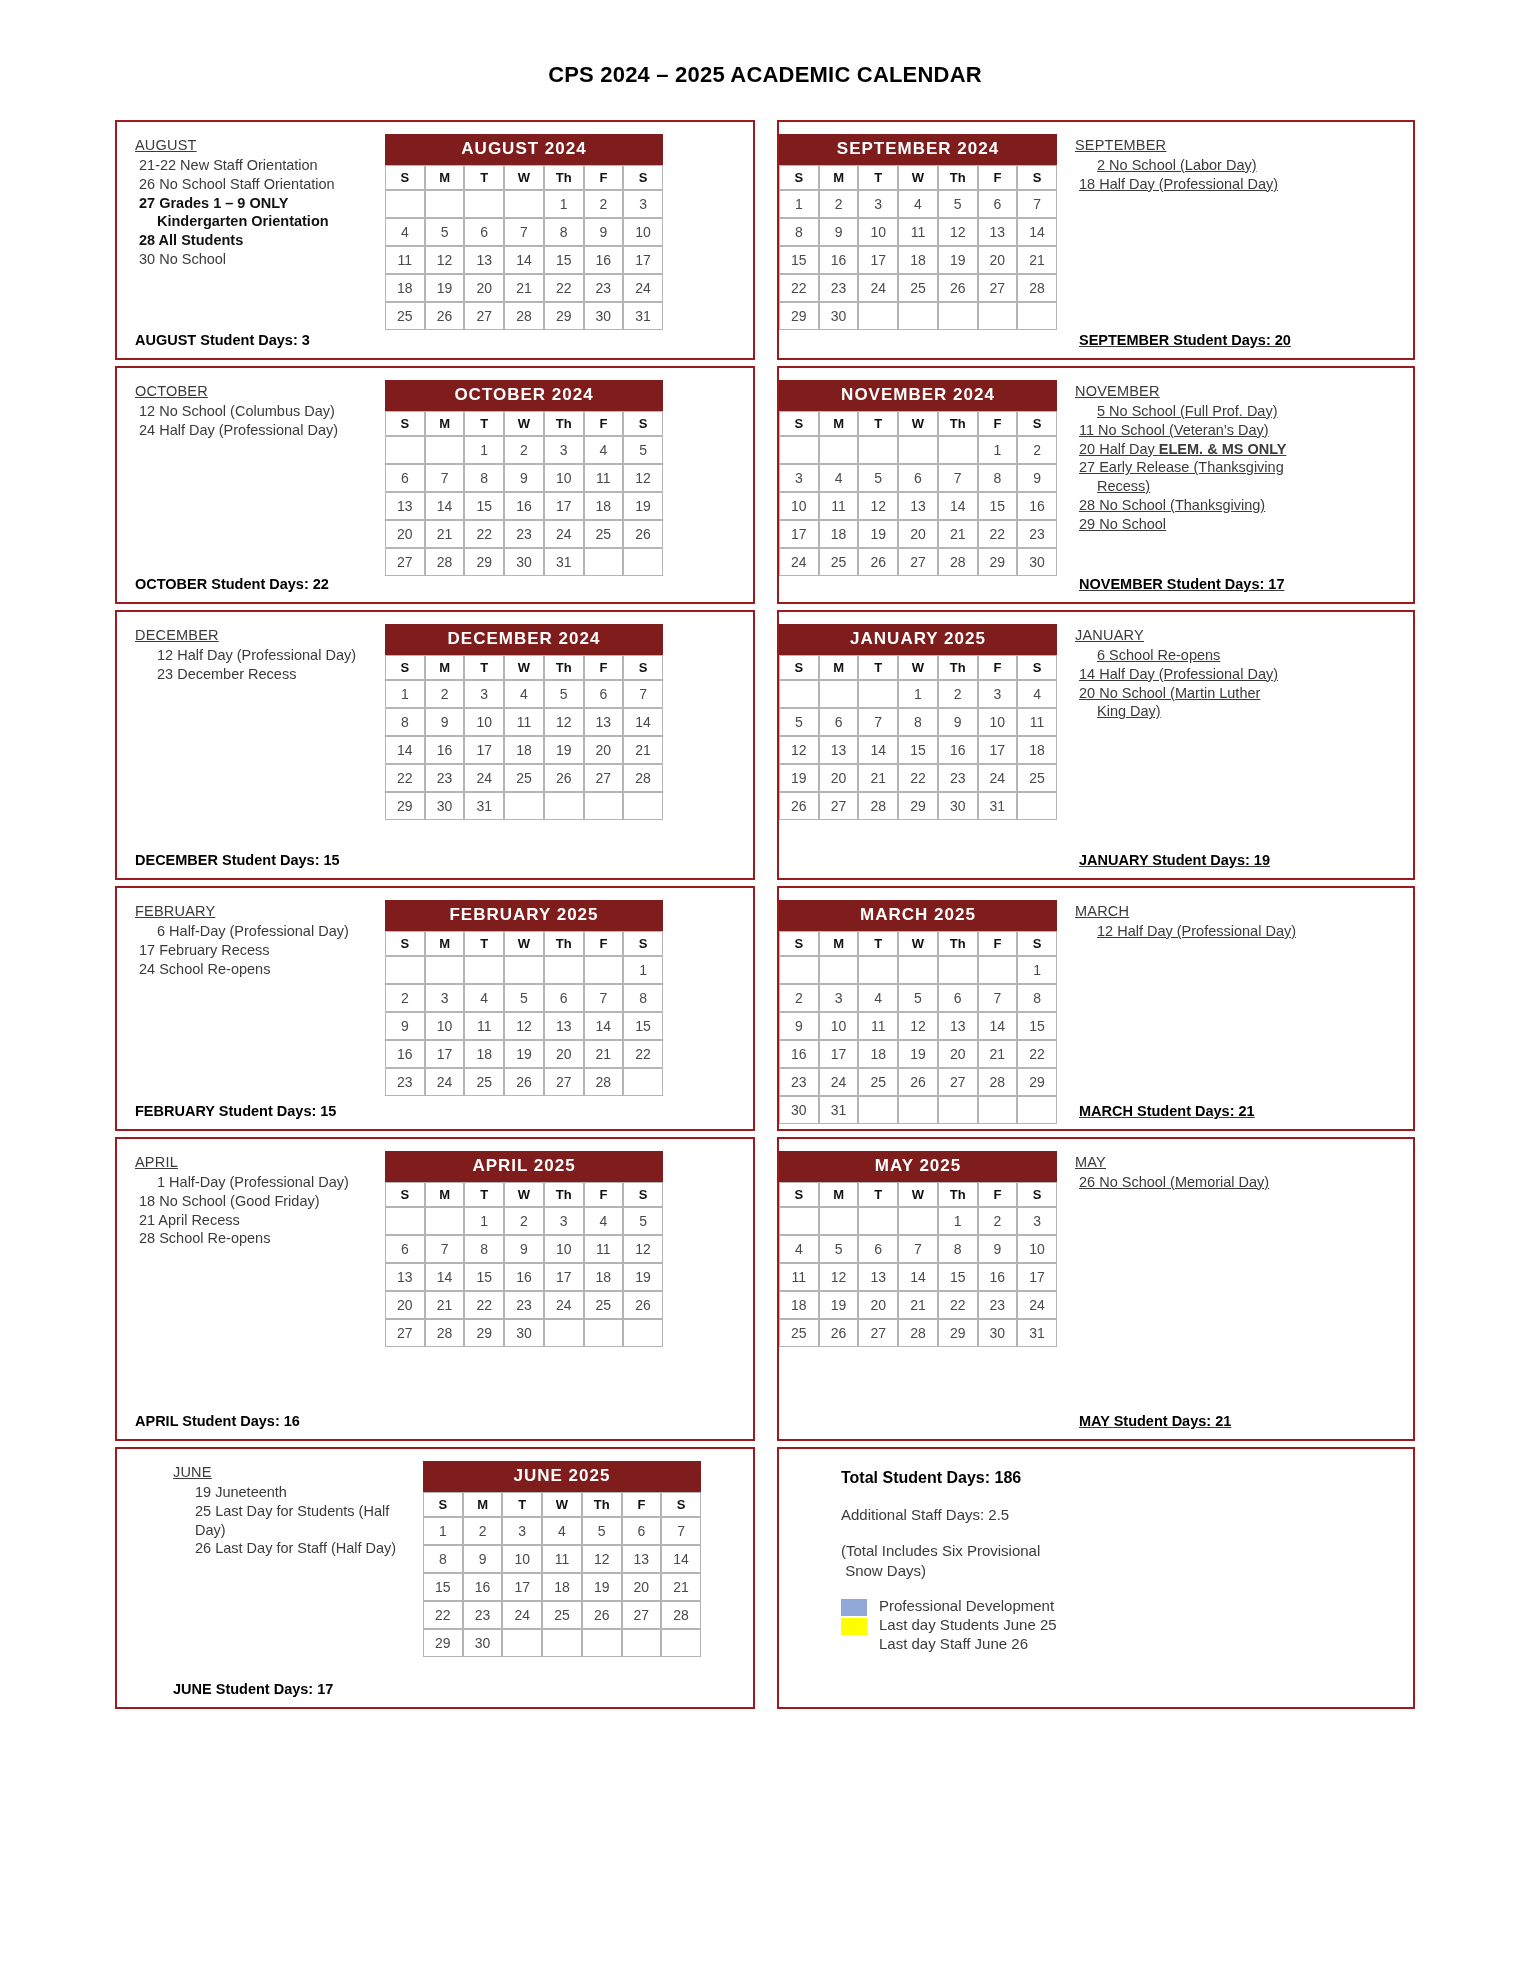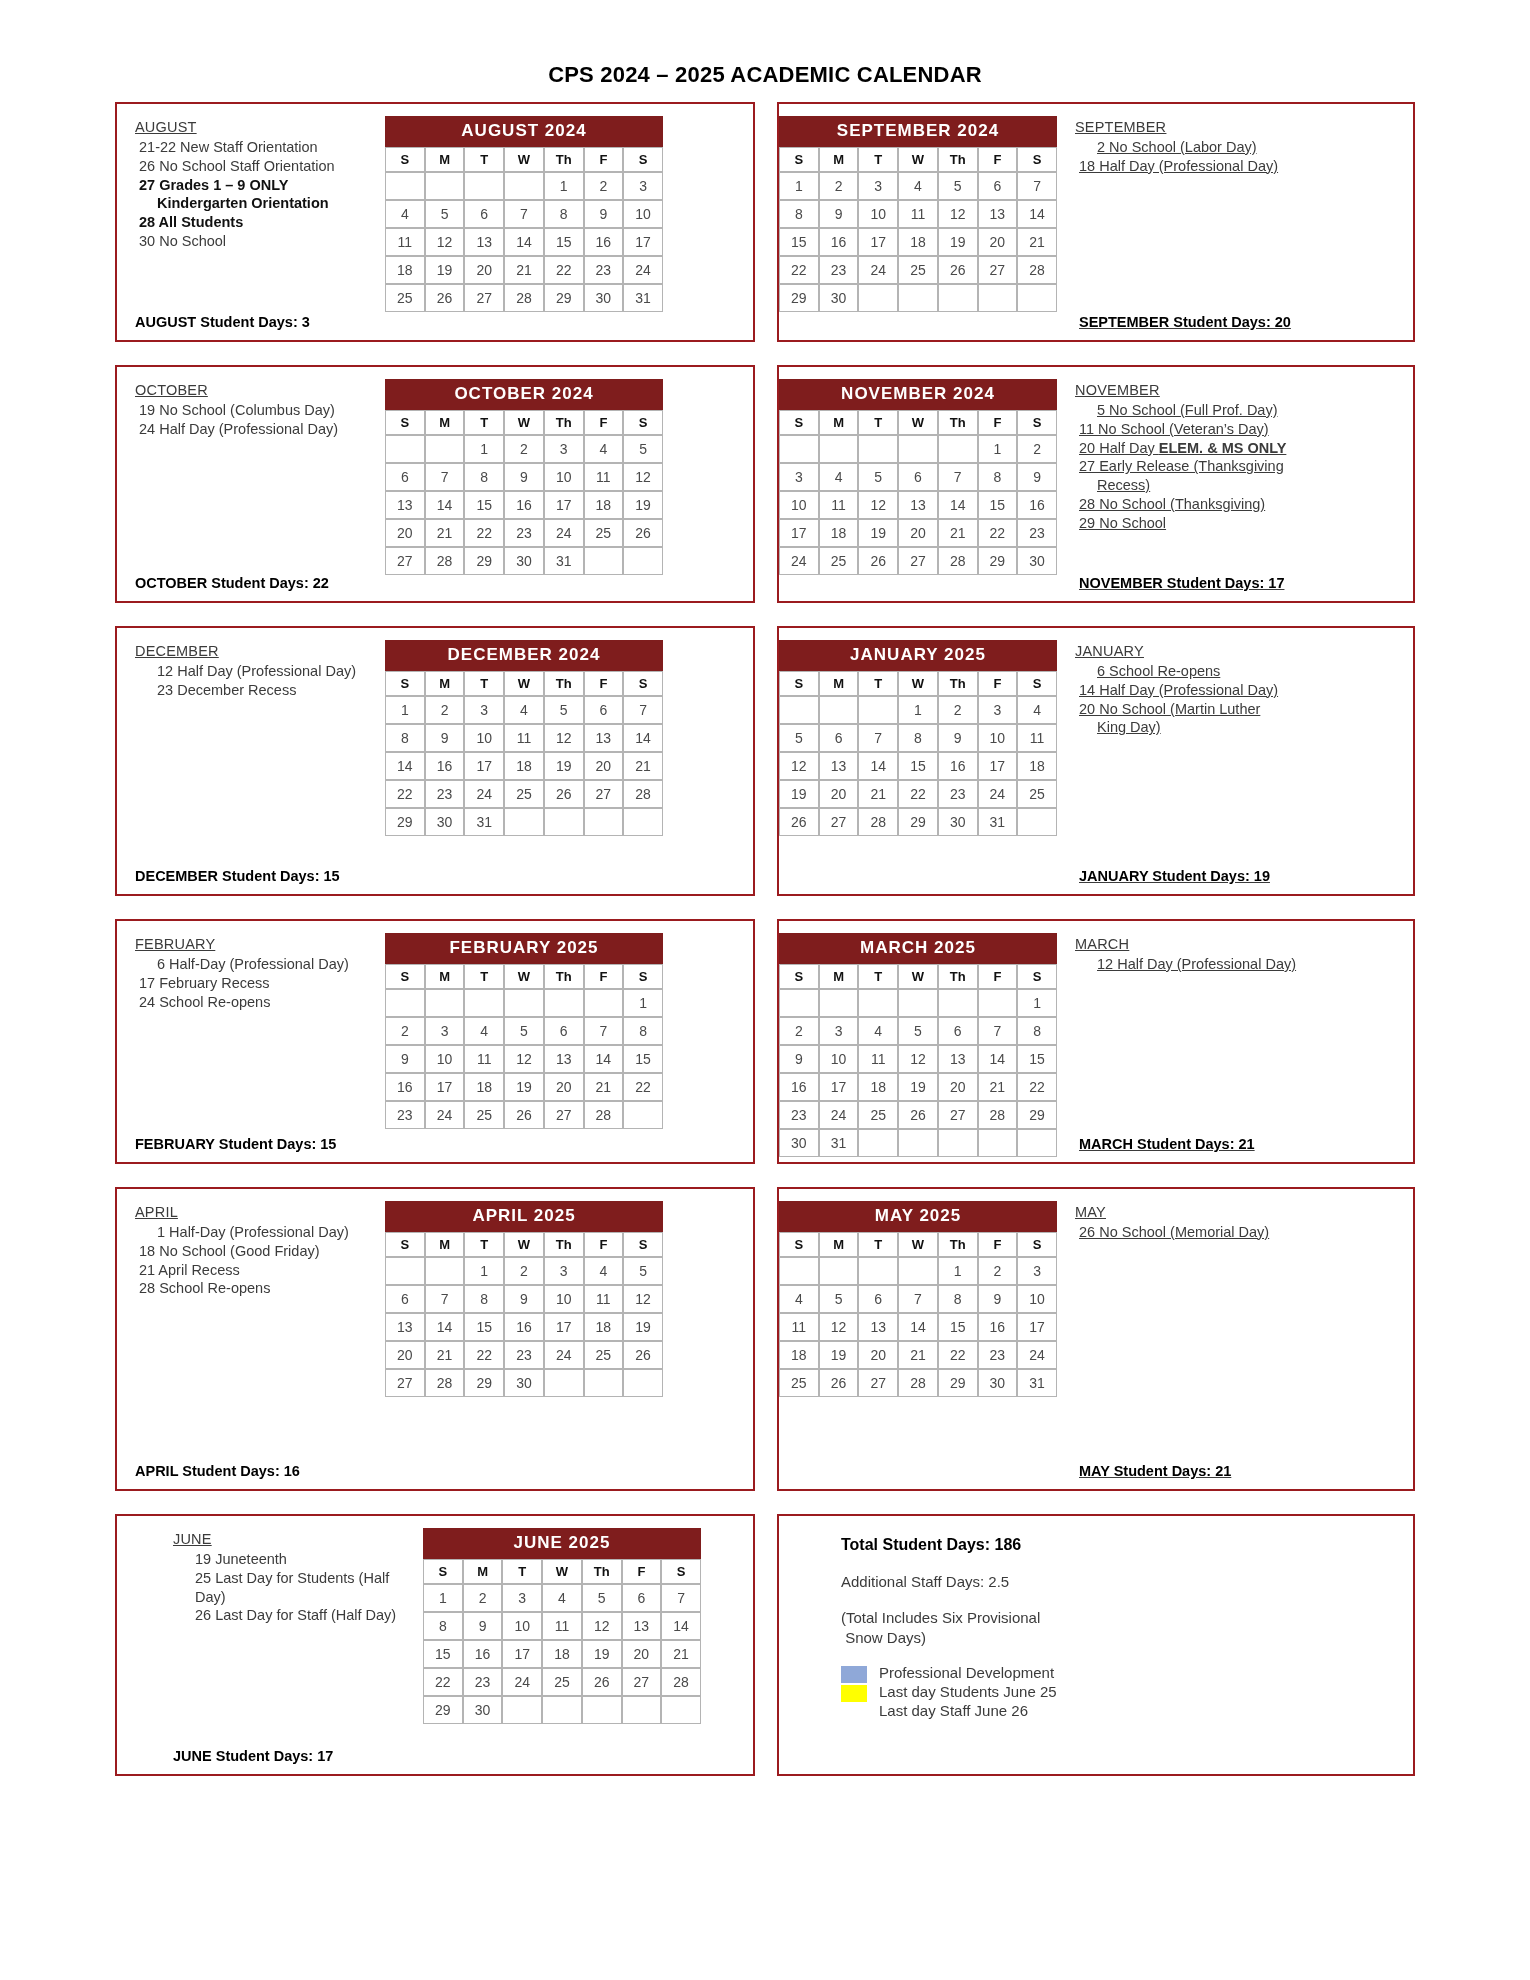--- a/index.html
+++ b/index.html
@@ -16,25 +16,25 @@
   .page-title {
     text-align: center;
     font-weight: bold;
     font-size: 22px;
     letter-spacing: 0.2px;
     padding-top: 62px;
     padding-bottom: 0;
     color: #000;
   }
   .grid {
-    margin: 14px auto 0 auto;
+    margin: 32px auto 0 auto;
     width: 1300px;
     display: flex;
     flex-direction: column;
-    gap: 23px;
+    gap: 6px;
   }
   .row {
     display: flex;
     gap: 22px;
   }
   .panel {
     border: 2px solid #9b1b1f;
     box-sizing: border-box;
     display: flex;
     position: relative;
@@ -314,21 +314,21 @@
           <div class="note">18 Half Day (Professional Day)</div>
           <div class="spacer"></div>
           <div class="student-days pad-l">SEPTEMBER Student Days: 20</div>
         </div>
       </div>
   </div>
   <div class="row">
     <div class="panel left tall2">
         <div class="notes w-left">
           <div class="notes-head">OCTOBER</div>
-          <div class="note">19 No School (Columbus Day)</div>
+          <div class="note">12 No School (Columbus Day)</div>
           <div class="note">24 Half Day (Professional Day)</div>
           <div class="spacer"></div>
           <div class="student-days">OCTOBER Student Days: 22</div>
         </div>
         <div class="cal-wrap">
           <table class="cal">
             <caption>OCTOBER 2024</caption>
             <thead>
               <tr>
                 <th>S</th>

